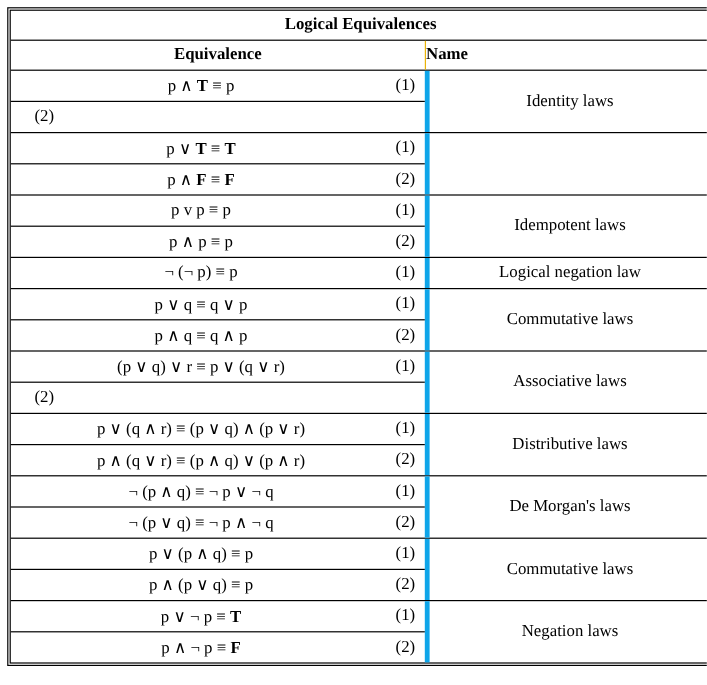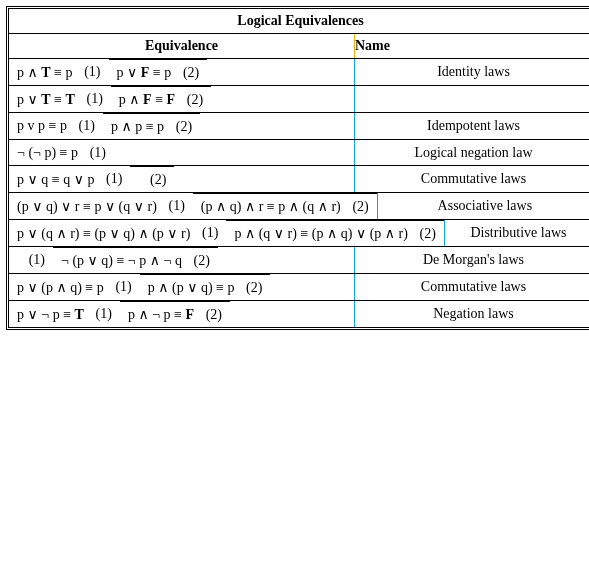--- a/index.html
+++ b/index.html
@@ -36,22 +36,23 @@
     text-align: left;
     font-weight: bold;
     padding: 4px 0;
   }
   .law-block {
     display: flex;
     border-top: 1px solid #000;
   }
   .law-block .eq-side {
     flex: 0 0 345px;
-    border-right: 1px solid #0ea5e9;
-    display: flex;
+    border-right: 4px solid #0ea5e9;
+    display: flex;
+    flex-direction: column;
   }
   .law-block .name-side {
     flex: 1;
     display: flex;
     align-items: center;
     justify-content: center;
     padding: 2px 6px;
     text-align: left;
     font-family: Liberation Serif, serif;
   }
@@ -85,21 +86,20 @@
     <div class="col-name">Name</div>
   </div>
   <div id="laws-container">
       <div class="law-block">
         <div class="eq-side">
           <div class="eq-line">
             <span class="eq-text">p ∧ <span class="b">T</span> ≡ p</span>
             <span class="eq-num">(1)</span>
           </div>
           <div class="eq-line">
-            <span class="eq-text">p ∨ <span class="b">F</span> ≡ p</span>
             <span class="eq-num">(2)</span>
           </div>
         </div>
         <div class="name-side">Identity laws</div>
       </div>
       <div class="law-block">
         <div class="eq-side">
           <div class="eq-line">
             <span class="eq-text">p ∨ <span class="b">T</span> ≡ <span class="b">T</span></span>
             <span class="eq-num">(1)</span>
@@ -132,33 +132,33 @@
         </div>
         <div class="name-side">Logical negation law</div>
       </div>
       <div class="law-block">
         <div class="eq-side">
           <div class="eq-line">
             <span class="eq-text">p ∨ q ≡ q ∨ p</span>
             <span class="eq-num">(1)</span>
           </div>
           <div class="eq-line">
+            <span class="eq-text">p ∧ q ≡ q ∧ p</span>
             <span class="eq-num">(2)</span>
           </div>
         </div>
         <div class="name-side">Commutative laws</div>
       </div>
       <div class="law-block">
         <div class="eq-side">
           <div class="eq-line">
             <span class="eq-text">(p ∨ q) ∨ r ≡ p ∨ (q ∨ r)</span>
             <span class="eq-num">(1)</span>
           </div>
           <div class="eq-line">
-            <span class="eq-text">(p ∧ q) ∧ r ≡ p ∧ (q ∧ r)</span>
             <span class="eq-num">(2)</span>
           </div>
         </div>
         <div class="name-side">Associative laws</div>
       </div>
       <div class="law-block">
         <div class="eq-side">
           <div class="eq-line">
             <span class="eq-text">p ∨ (q ∧ r) ≡ (p ∨ q) ∧ (p ∨ r)</span>
             <span class="eq-num">(1)</span>
@@ -166,20 +166,21 @@
           <div class="eq-line">
             <span class="eq-text">p ∧ (q ∨ r) ≡ (p ∧ q) ∨ (p ∧ r)</span>
             <span class="eq-num">(2)</span>
           </div>
         </div>
         <div class="name-side">Distributive laws</div>
       </div>
       <div class="law-block">
         <div class="eq-side">
           <div class="eq-line">
+            <span class="eq-text">¬ (p ∧ q) ≡ ¬ p ∨ ¬ q</span>
             <span class="eq-num">(1)</span>
           </div>
           <div class="eq-line">
             <span class="eq-text">¬ (p ∨ q) ≡ ¬ p ∧ ¬ q</span>
             <span class="eq-num">(2)</span>
           </div>
         </div>
         <div class="name-side">De Morgan's laws</div>
       </div>
       <div class="law-block">

